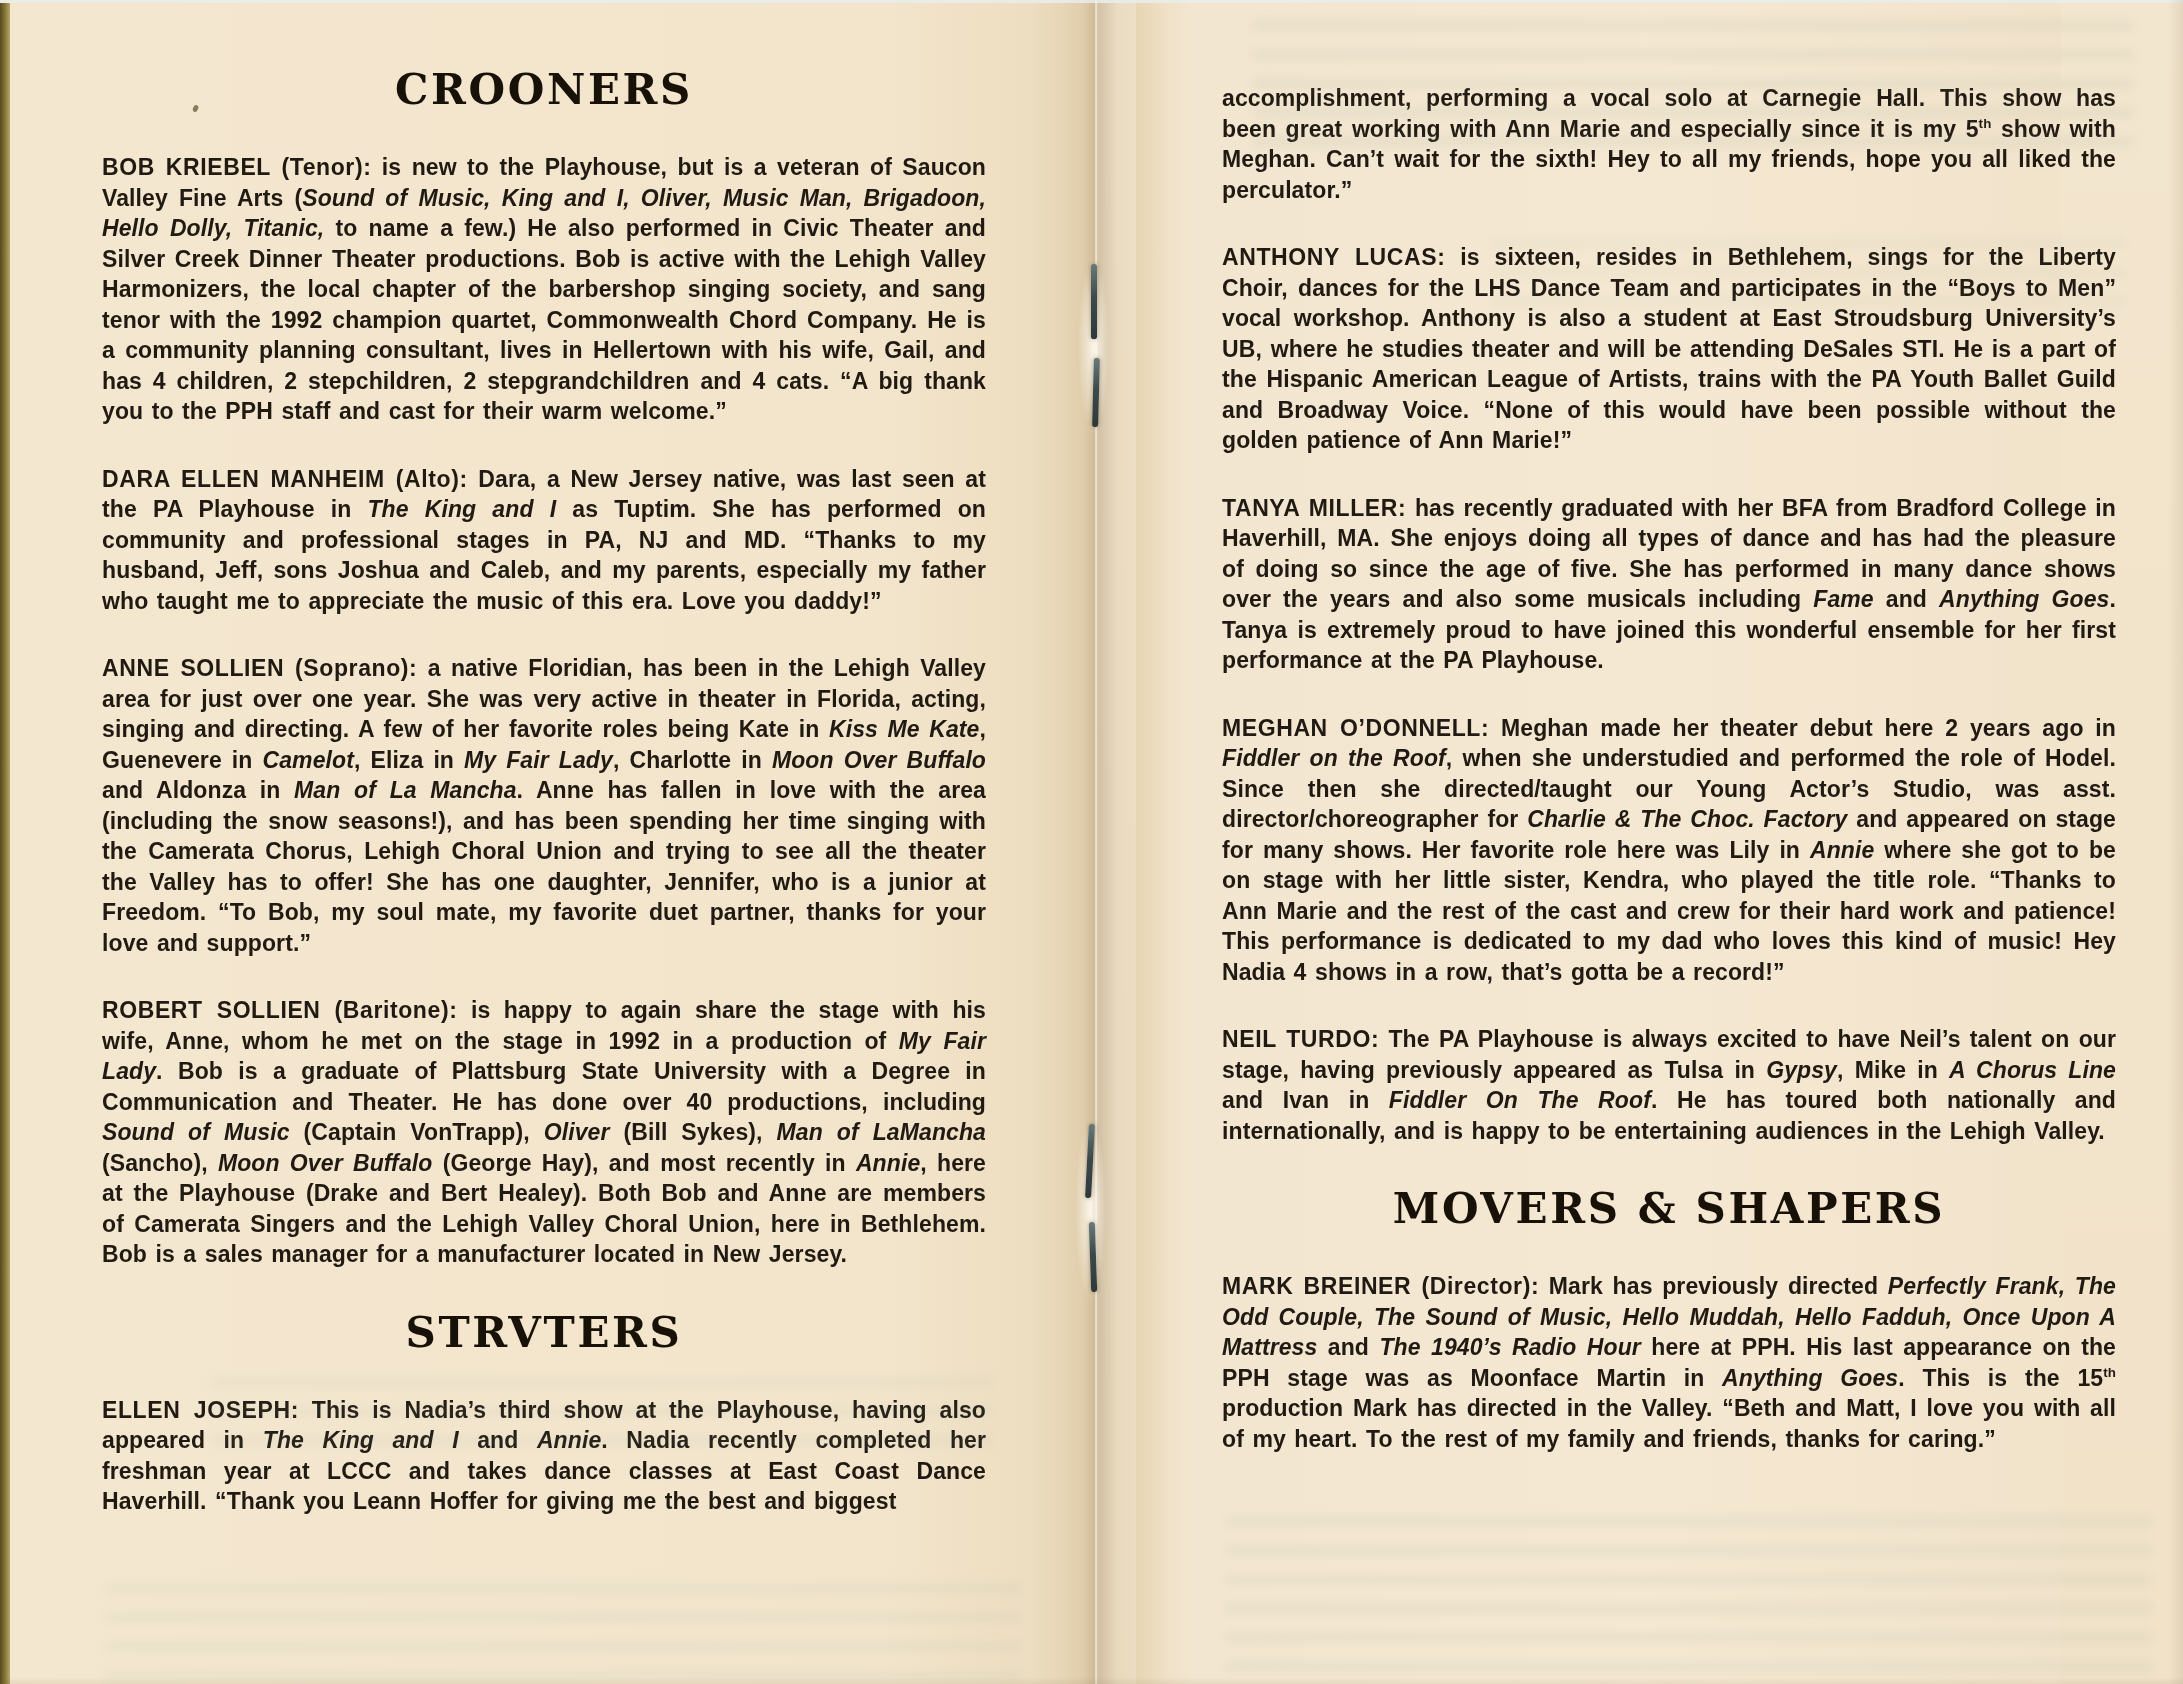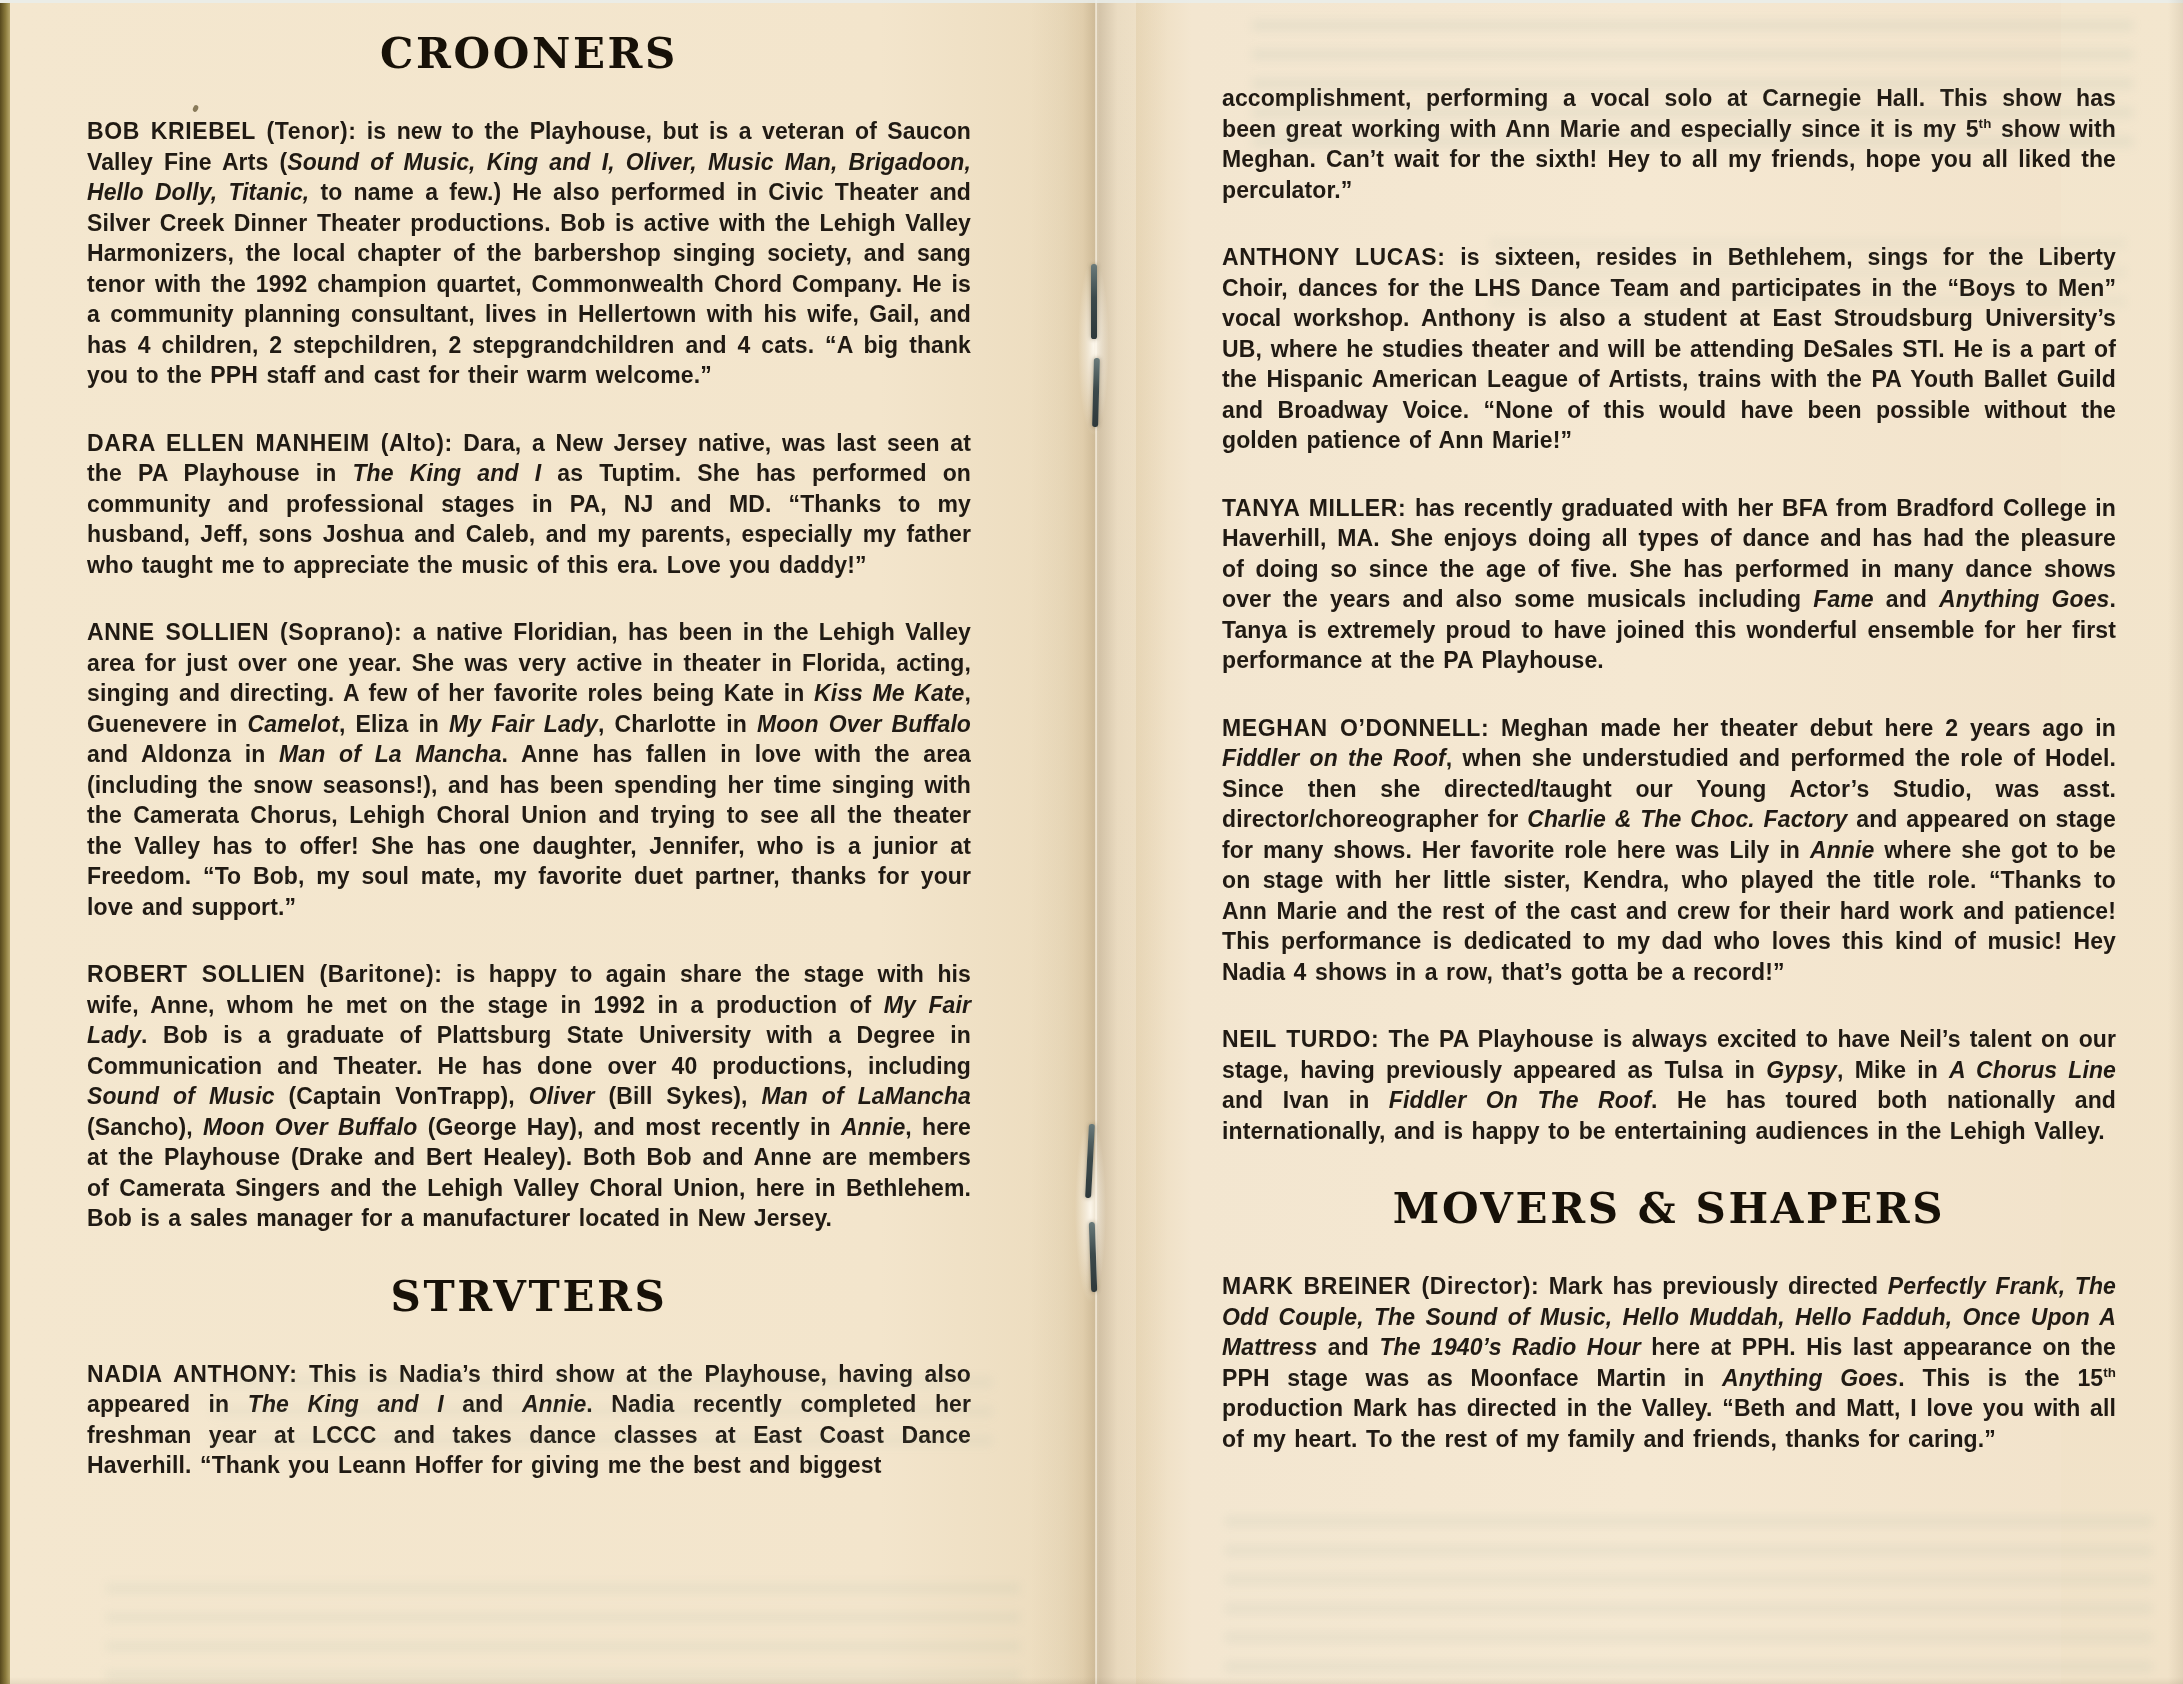--- a/index.html
+++ b/index.html
@@ -66,21 +66,21 @@
     position: absolute; width: 30.5px; border-radius: 50%;
     background: radial-gradient(closest-side, rgba(255,250,240,0.95), rgba(255,250,240,0));
   }
   .staple {
     position: absolute; width: 6px; border-radius: 2.6px;
     background: linear-gradient(180deg, #6a7a7a 0%, #3c4a4c 45%, #2e383a 100%);
     box-shadow: 0 0 4.6px rgba(70,55,25,0.45);
   }
   
   .content { position: absolute; top: 0; }
-  .page-left .content { left: 77px; width: 884px; padding-top: 28px; }
+  .page-left .content { left: 92px; width: 884px; padding-top: 64px; }
   .page-right .content { left: 86px; width: 894px; padding-top: 83px; }
   h2.section {
     font-family: "DejaVu Serif", serif;
     font-weight: bold;
     font-size: 42px;
     line-height: 50px;
     letter-spacing: 2.6px;
     text-align: center;
     color: #171108;
     margin: 0 0 38px 0;
@@ -119,21 +119,21 @@
 <div class="spread">
 
   <div class="page page-left">
     <div class="content" id="left-content">
         <h2 class="section">CROONERS</h2>
         <p class="bio"><span class="lead">BOB KRIEBEL (Tenor):</span><span> is new to the Playhouse, but is a veteran of Saucon Valley Fine Arts (</span><em>Sound of Music, King and I, Oliver, Music Man, Brigadoon, Hello Dolly, Titanic,</em><span> to name a few.)  He also performed in Civic Theater and Silver Creek Dinner Theater productions.  Bob is active with the Lehigh Valley Harmonizers, the local chapter of the barbershop singing society, and sang tenor with the 1992 champion quartet, Commonwealth Chord Company.  He is a community planning consultant, lives in Hellertown with his wife, Gail, and has 4 children, 2 stepchildren, 2 stepgrandchildren and 4 cats.  “A big thank you to the PPH staff and cast for their warm welcome.”</span></p>
         <p class="bio"><span class="lead">DARA ELLEN MANHEIM (Alto):</span><span> Dara, a New Jersey native, was last seen at the PA Playhouse in </span><em>The King and I</em><span> as Tuptim.  She has performed on community and professional stages in PA, NJ and MD.  “Thanks to my husband, Jeff, sons Joshua and Caleb, and my parents, especially my father who taught me to appreciate the music of this era.  Love you daddy!”</span></p>
         <p class="bio"><span class="lead">ANNE SOLLIEN (Soprano):</span><span> a native Floridian, has been in the Lehigh Valley area for just over one year.  She was very active in theater in Florida, acting, singing and directing.  A few of her favorite roles being Kate in </span><em>Kiss Me Kate</em><span>, Guenevere in </span><em>Camelot</em><span>, Eliza in </span><em>My Fair Lady</em><span>, Charlotte in </span><em>Moon Over Buffalo</em><span> and Aldonza in </span><em>Man of La Mancha</em><span>.  Anne has fallen in love with the area (including the snow seasons!), and has been spending her time singing with the Camerata Chorus, Lehigh Choral Union and trying to see all the theater the Valley has to offer!  She has one daughter, Jennifer, who is a junior at Freedom.  “To Bob, my soul mate, my favorite duet partner, thanks for your love and support.”</span></p>
         <p class="bio"><span class="lead">ROBERT SOLLIEN (Baritone):</span><span>  is happy to again share the stage with his wife, Anne, whom he met on the stage in 1992 in a production of </span><em>My Fair Lady</em><span>.  Bob is a graduate of Plattsburg State University with a Degree in Communication and Theater.  He has done over 40 productions, including </span><em>Sound of Music</em><span> (Captain VonTrapp), </span><em>Oliver</em><span> (Bill Sykes), </span><em>Man of LaMancha</em><span> (Sancho), </span><em>Moon Over Buffalo</em><span> (George Hay), and most recently in </span><em>Annie</em><span>, here at the Playhouse (Drake and Bert Healey).  Both Bob and Anne are members of Camerata Singers and the Lehigh Valley Choral Union, here in Bethlehem.  Bob is a sales manager for a manufacturer located in New Jersey.</span></p>
         <h2 class="section">STRVTERS</h2>
-        <p class="bio"><span class="lead">NADIA ANTHONY:</span><span>  This is Nadia’s third show at the Playhouse, having also appeared in </span><em>The King and I</em><span> and </span><em>Annie</em><span>.  Nadia recently completed her freshman year at LCCC and takes dance classes at East Coast Dance Haverhill.  “Thank you Leann Hoffer for giving me the best and biggest</span></p>
+        <p class="bio"><span class="lead">ELLEN JOSEPH:</span><span>  This is Nadia’s third show at the Playhouse, having also appeared in </span><em>The King and I</em><span> and </span><em>Annie</em><span>.  Nadia recently completed her freshman year at LCCC and takes dance classes at East Coast Dance Haverhill.  “Thank you Leann Hoffer for giving me the best and biggest</span></p>
       </div>
   </div>
 
   <div class="page page-right">
     <div class="content" id="right-content">
         <p class="bio"><span>accomplishment, performing a vocal solo at Carnegie Hall.  This show has been great working with Ann Marie and especially since it is my 5</span><sup>th</sup><span> show with Meghan.  Can’t wait for the sixth!  Hey to all my friends, hope you all liked the perculator.”</span></p>
         <p class="bio"><span class="lead">ANTHONY LUCAS:</span><span>  is sixteen, resides in Bethlehem, sings for the Liberty Choir, dances for the LHS Dance Team and participates in the “Boys to Men” vocal workshop.  Anthony is also a student at East Stroudsburg University’s UB, where he studies theater and will be attending DeSales STI.  He is a part of the Hispanic American League of Artists, trains with the PA Youth Ballet Guild and Broadway Voice.  “None of this would have been possible without the golden patience of Ann Marie!”</span></p>
         <p class="bio"><span class="lead">TANYA MILLER:</span><span> has recently graduated with her BFA from Bradford College in Haverhill, MA.  She enjoys doing all types of dance and has had the pleasure of doing so since the age of five.  She has performed in many dance shows over the years and also some musicals including </span><em>Fame</em><span> and </span><em>Anything Goes</em><span>.  Tanya is extremely proud to have joined this wonderful ensemble for her first performance at the PA Playhouse.</span></p>
         <p class="bio"><span class="lead">MEGHAN O’DONNELL:</span><span>  Meghan made her theater debut here 2 years ago in </span><em>Fiddler on the Roof</em><span>, when she understudied and performed the role of Hodel.  Since then she directed/taught our Young Actor’s Studio, was asst. director/choreographer for </span><em>Charlie &amp; The Choc. Factory</em><span> and appeared on stage for many shows.  Her favorite role here was Lily in </span><em>Annie</em><span> where she got to be on stage with her little sister, Kendra, who played the title role.  “Thanks to Ann Marie and  the rest of the cast and crew for their hard work and patience!  This performance is dedicated to my dad who loves this kind of music! Hey Nadia 4 shows in a row, that’s gotta be a record!”</span></p>
         <p class="bio"><span class="lead">NEIL TURDO:</span><span>  The PA Playhouse is always excited to have Neil’s talent on our stage, having previously appeared as Tulsa in </span><em>Gypsy</em><span>, Mike in </span><em>A Chorus Line</em><span> and Ivan in </span><em>Fiddler On The Roof</em><span>.  He has toured both nationally and internationally, and is happy to be entertaining audiences in the Lehigh Valley.</span></p>

